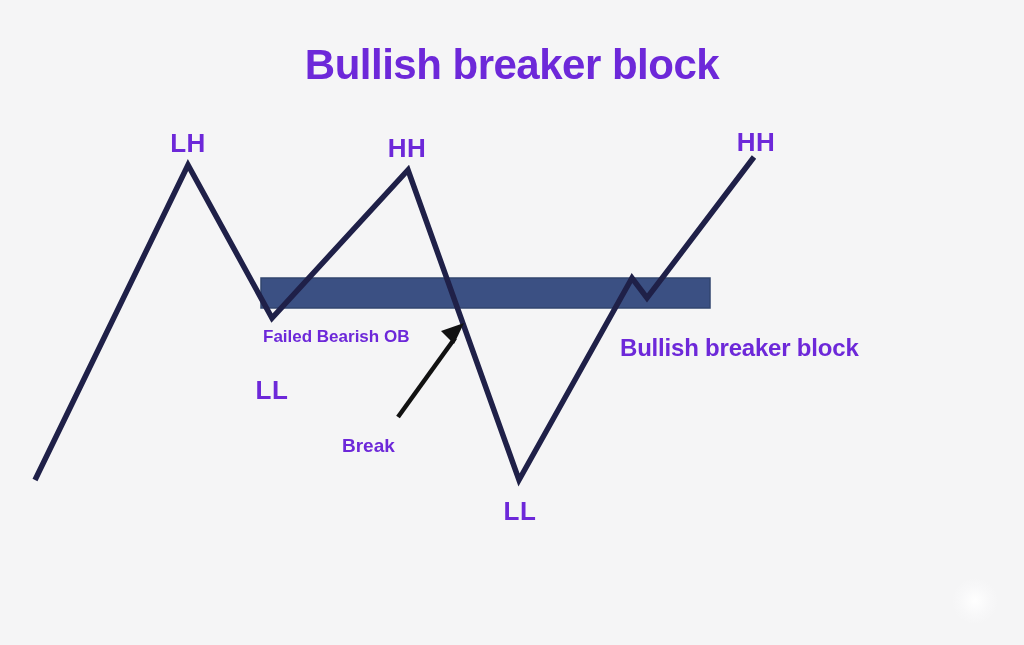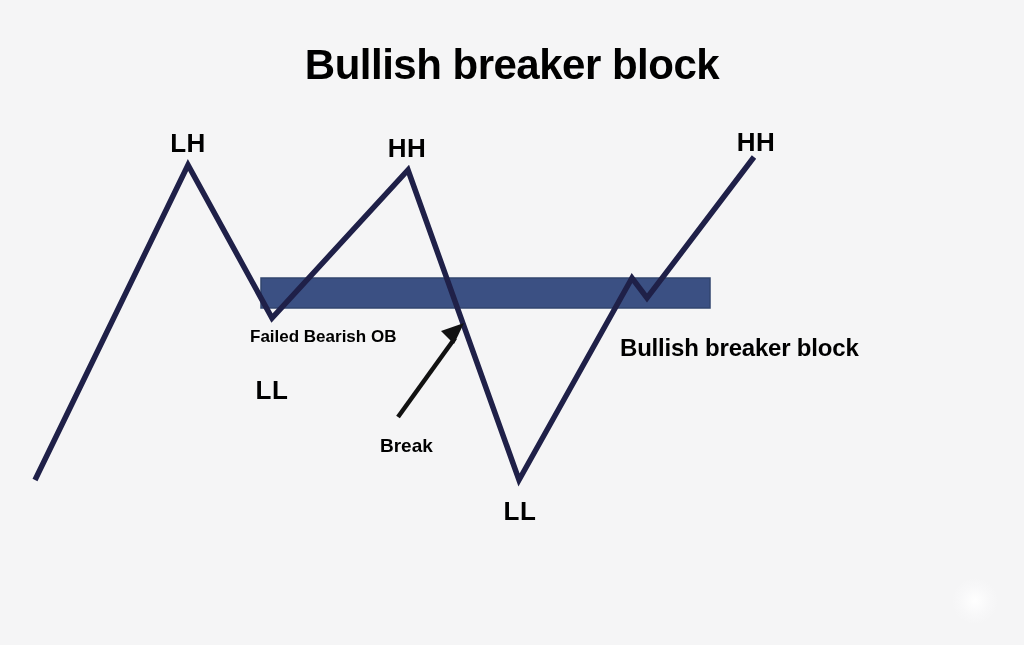--- a/index.html
+++ b/index.html
@@ -18,21 +18,21 @@
   }
   #chart-svg {
     position: absolute;
     left: 0;
     top: 0;
     width: 1024px;
     height: 645px;
   }
   .lbl {
     position: absolute;
-    color: #000000;
+    color: #6d28d9;
     white-space: nowrap;
     font-family: "Liberation Sans", sans-serif;
     font-weight: bold;
     line-height: 1;
   }
   #chart-title {
     font-size: 42px;
     letter-spacing: -0.5px;
     left: 0;
     top: 44px;
@@ -41,28 +41,27 @@
     font-weight: bold;
   }
   .swing-label {
     font-size: 26px;
     letter-spacing: 0.5px;
     transform: translateX(-50%);
     margin-top: 8px;
   }
   #label-failed-ob {
     font-size: 17px;
-    left: 250px;
+    left: 263px;
     top: 328px;
   }
   #label-break {
     font-size: 19px;
     left: 342px;
     top: 436px;
-    margin-left: 38px;
   }
   #label-bullish-bb {
     font-size: 24px;
     left: 620px;
     top: 336px;
     letter-spacing: -0.2px;
   }
   #watermark {
     position: absolute;
     left: 952px;

